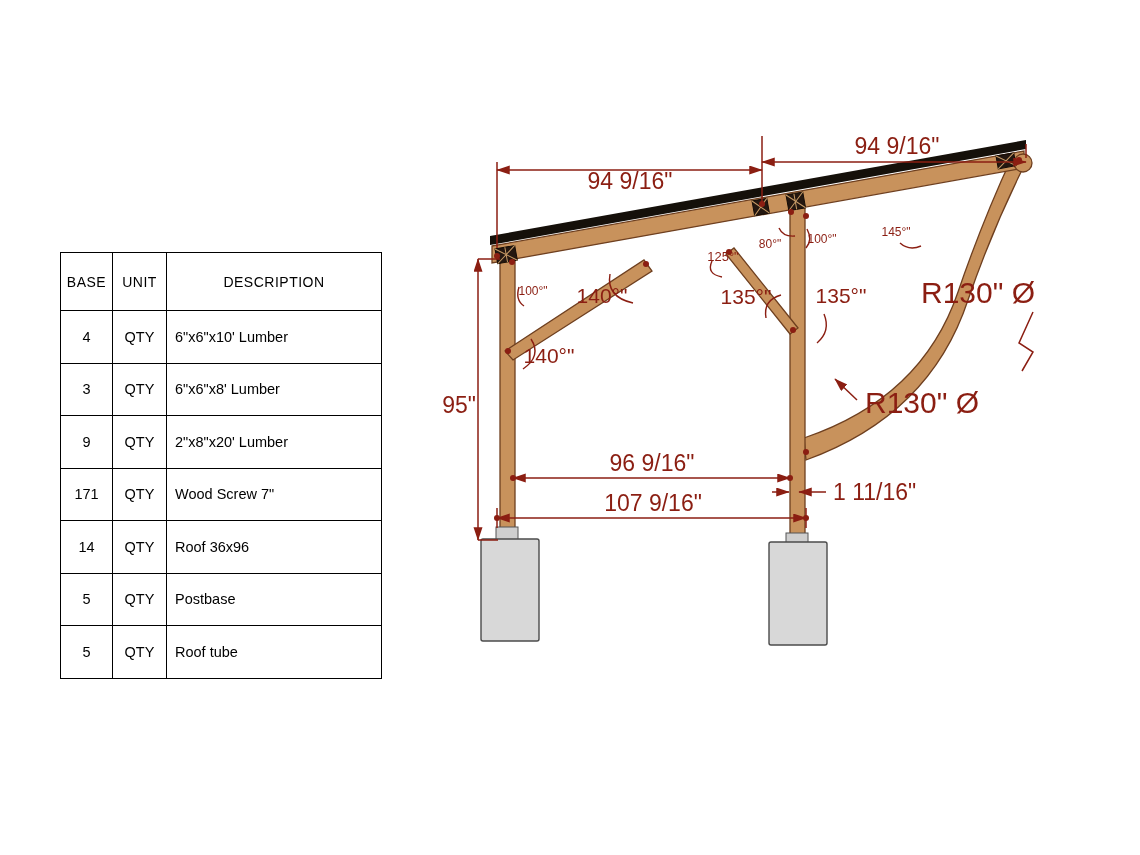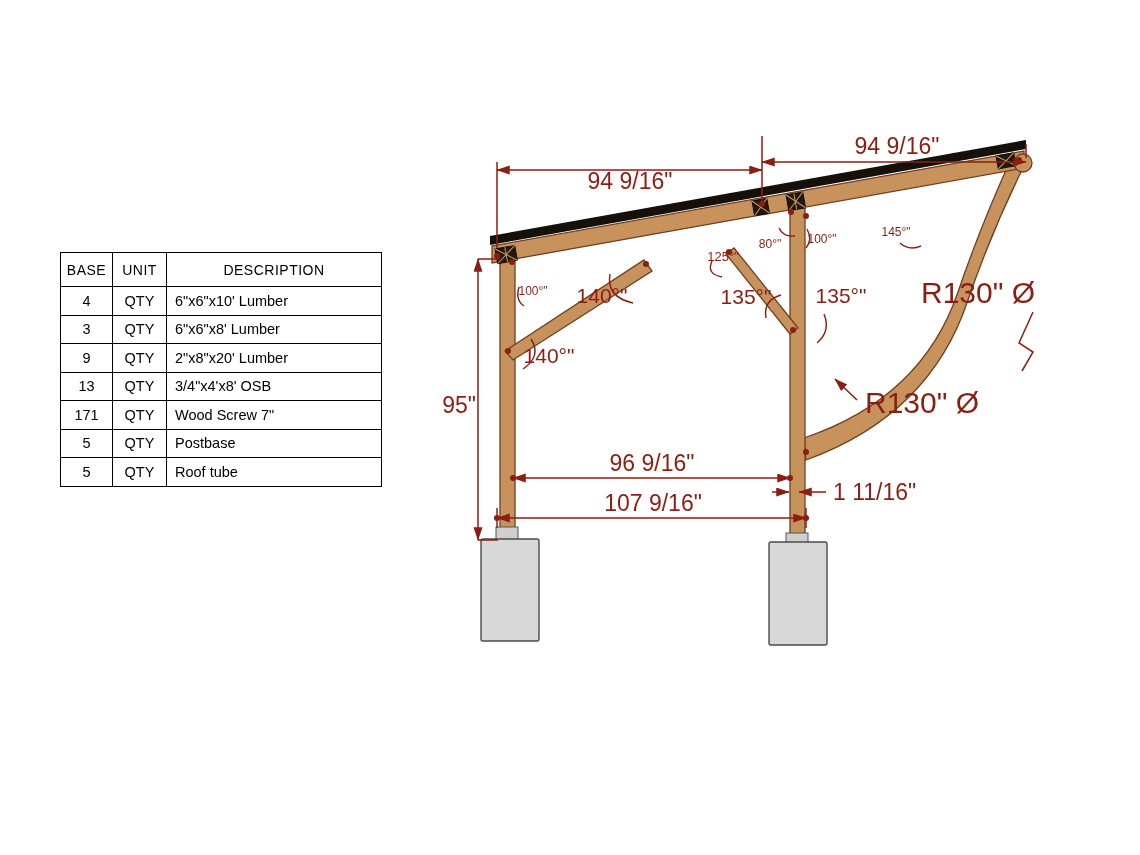--- a/index.html
+++ b/index.html
@@ -15,21 +15,21 @@
   body{width:1140px;height:855px;overflow:hidden;font-family:"Liberation Sans",sans-serif;}
   .canvas{position:relative;width:1140px;height:855px;background:#fff;}
 
   table.bom{
     position:absolute;left:60px;top:252px;width:321px;
     border-collapse:collapse;table-layout:fixed;background:#fff;
   }
   .bom th,.bom td{
     border:1.5px solid var(--table-border);
     font-size:14.5px;font-weight:normal;color:#000;
-    padding:0 4px;white-space:nowrap;overflow:hidden;margin-top:28px;
+    padding:12px 4px;white-space:nowrap;overflow:hidden;margin-top:28px;
   }
   .bom thead th{height:33px;text-align:center;font-size:14px;letter-spacing:.5px;}
   .bom td{height:27.5px;}
   .bom td.c-base,.bom td.c-unit{text-align:center;}
   .bom td.c-desc{text-align:left;padding-left:8px;}
 
   svg.drawing{position:absolute;left:0;top:0;}
   .wood{fill:var(--wood);stroke:var(--wood-edge);stroke-width:1.3;}
   .cap{fill:#cfcfcf;stroke:#555;stroke-width:1;}
   .concrete{fill:var(--concrete);stroke:var(--concrete-edge);stroke-width:1.4;}
@@ -73,28 +73,28 @@
         <td class="c-base">3</td>
         <td class="c-unit">QTY</td>
         <td class="c-desc">6"x6"x8' Lumber</td>
       </tr>
       <tr>
         <td class="c-base">9</td>
         <td class="c-unit">QTY</td>
         <td class="c-desc">2"x8"x20' Lumber</td>
       </tr>
       <tr>
-        <td class="c-base">13</td>
-        <td class="c-unit">QTY</td>
-        <td class="c-desc">3/4"x4'x8' OSB</td>
-      </tr>
-      <tr>
         <td class="c-base">171</td>
         <td class="c-unit">QTY</td>
         <td class="c-desc">Wood Screw 7"</td>
+      </tr>
+      <tr>
+        <td class="c-base">14</td>
+        <td class="c-unit">QTY</td>
+        <td class="c-desc">Roof 36x96</td>
       </tr>
       <tr>
         <td class="c-base">5</td>
         <td class="c-unit">QTY</td>
         <td class="c-desc">Postbase</td>
       </tr>
       <tr>
         <td class="c-base">5</td>
         <td class="c-unit">QTY</td>
         <td class="c-desc">Roof tube</td>

